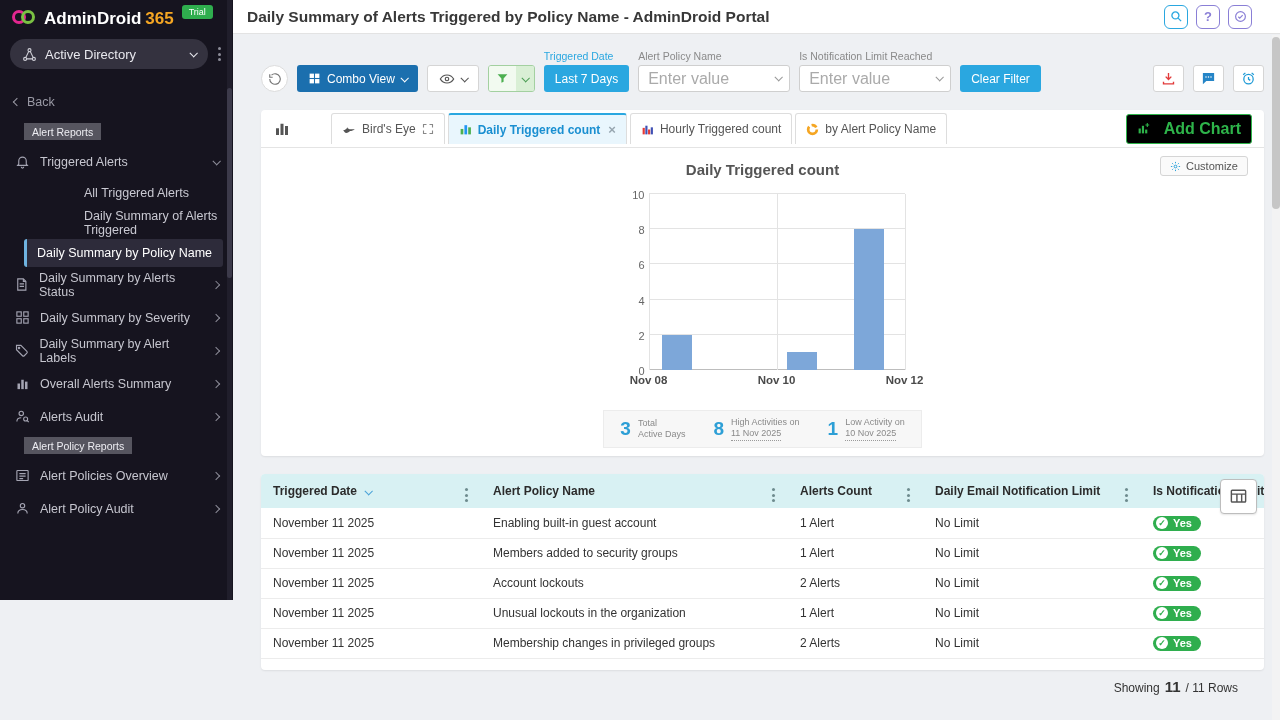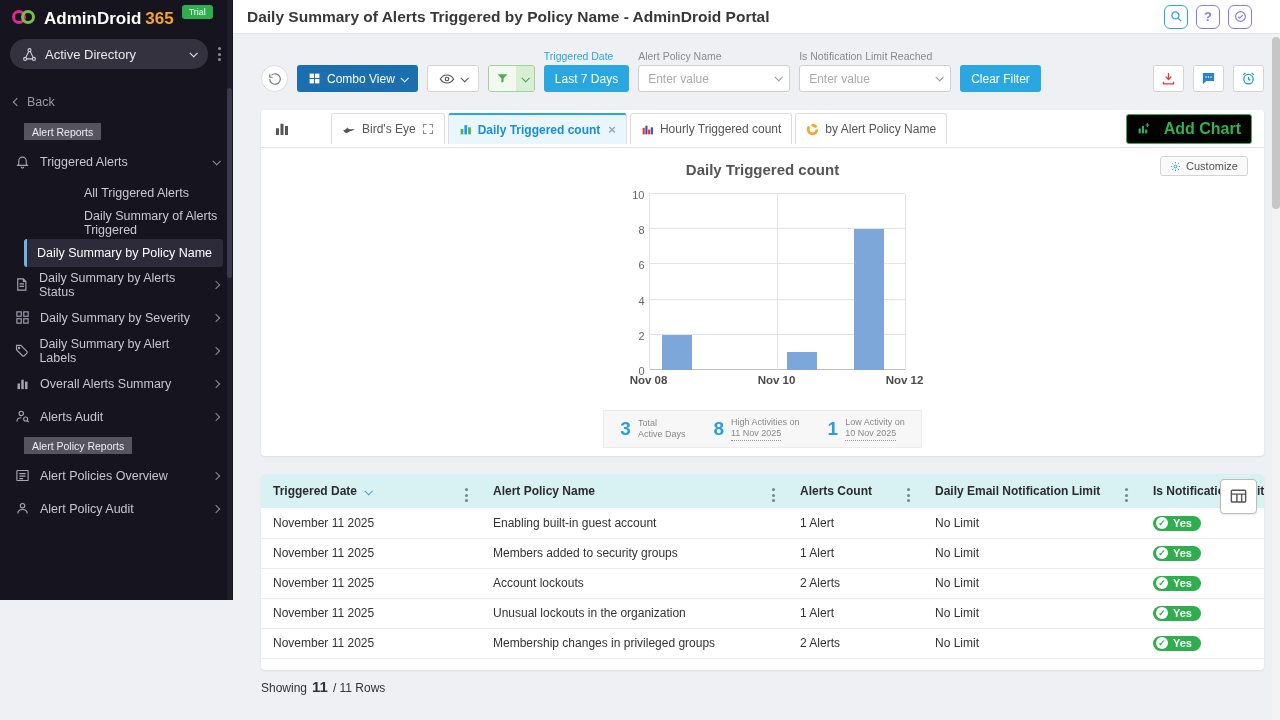--- a/index.html
+++ b/index.html
@@ -52,21 +52,21 @@
   .btn.dark-blue { background:#1b6fae; color:#fff; }
   .btn.blue { background:#2aa7e0; color:#fff; }
   .btn.white { background:#fff; border:1px solid #d5d5d5; color:#555; }
   .filter-split { display:inline-flex; height:27px; border:1px solid #a3d0a0; border-radius:3px; overflow:hidden; cursor:pointer; }
   .filter-split .seg1 { width:27px; background:#f2faf0; display:flex; align-items:center; justify-content:center; }
   .filter-split .seg2 { width:18px; background:#d9efd5; display:flex; align-items:center; justify-content:center; color:#4d9e55; }
   .labeled { display:flex; flex-direction:column; gap:3px; }
   .ctl-label { font-size:10.5px; color:#8a8a8a; }
   .ctl-label.blue { color:#2aa7e0; }
   .combo-input { position:relative; }
-  .combo-input input { width:152px; height:27px; border:1px solid #cfcfcf; border-radius:3px; padding:0 22px 0 9px; font-size:12px; color:#444; font-family:"Liberation Sans", sans-serif; background:#fff; }
+  .combo-input input { width:152px; height:27px; border:1px solid #cfcfcf; border-radius:3px; padding:0 22px 0 9px; font-size:16px; color:#444; font-family:"Liberation Sans", sans-serif; background:#fff; }
   .combo-input input::placeholder { color:#aaa; }
   .combo-input .chev { position:absolute; right:9px; top:10px; color:#999; }
   .fb-actions { margin-left:auto; display:flex; gap:9px; }
   .icon-btn { width:31px; height:27px; background:#fff; border:1px solid #d5d5d5; border-radius:3px; display:flex; align-items:center; justify-content:center; cursor:pointer; }
 
   
   .card { background:#fff; border-radius:4px; box-shadow:0 1px 2px rgba(0,0,0,.08); }
   .chart-card { position:relative; height:346px; margin-bottom:18px; }
   .tabbar { display:flex; align-items:center; height:38px; border-bottom:1px solid #e4e4e4; padding:0 12px; }
   .charts-toggle { align-self:center; margin-right:40px; display:flex; align-items:center; cursor:pointer; }
@@ -98,21 +98,21 @@
   thead th { position:relative; height:34px; background:#d8f1f3; font-size:12px; font-weight:700; color:#2b2b2b; text-align:left; padding:0 26px 0 12px; white-space:nowrap; overflow:hidden; }
   thead th .th-kebab { position:absolute; right:9px; top:10px; }
   thead th .th-kebab i { background:#6e8b8e; }
   thead th .sort-chev { color:#4aa3d8; margin-left:8px; }
   tbody td { height:30px; border-bottom:1px solid #ececec; font-size:12px; color:#333; padding:0 12px; white-space:nowrap; overflow:hidden; }
   tbody tr.partial td { height:12px; border-bottom:none; }
   .yes-badge { display:inline-flex; align-items:center; gap:5px; background:#2fae4e; color:#fff; font-size:11px; font-weight:600; border-radius:9px; padding:1.5px 9px 1.5px 3px; }
   .yes-badge .chk { display:inline-flex; align-items:center; justify-content:center; width:12px; height:12px; background:#fff; color:#2fae4e; border-radius:50%; font-size:9px; font-style:normal; font-weight:bold; }
   .col-chooser { position:absolute; top:5px; right:7px; width:37px; height:35px; background:#fff; border:1px solid #bdbdbd; border-radius:4px; display:flex; align-items:center; justify-content:center; z-index:3; cursor:pointer; box-shadow:0 1px 2px rgba(0,0,0,.1); }
 
-  .table-footer { display:flex; align-items:baseline; gap:5px; padding:8px 26px 0 0; color:#333; }
+  .table-footer { display:flex; justify-content:flex-end; align-items:baseline; gap:5px; padding:8px 26px 0 0; color:#333; }
   .tf-prefix, .tf-suffix { font-size:12px; }
   .tf-count { font-size:15px; font-weight:bold; }
 
   .main-scroll { position:absolute; right:0; top:35px; width:8px; height:685px; background:#f3f3f3; }
   .main-scroll .thumb { position:absolute; top:2px; width:8px; height:172px; background:#c6c6c6; border-radius:4px; }
 
   svg { display:block; }
 </style>
 </head>
 <body>

